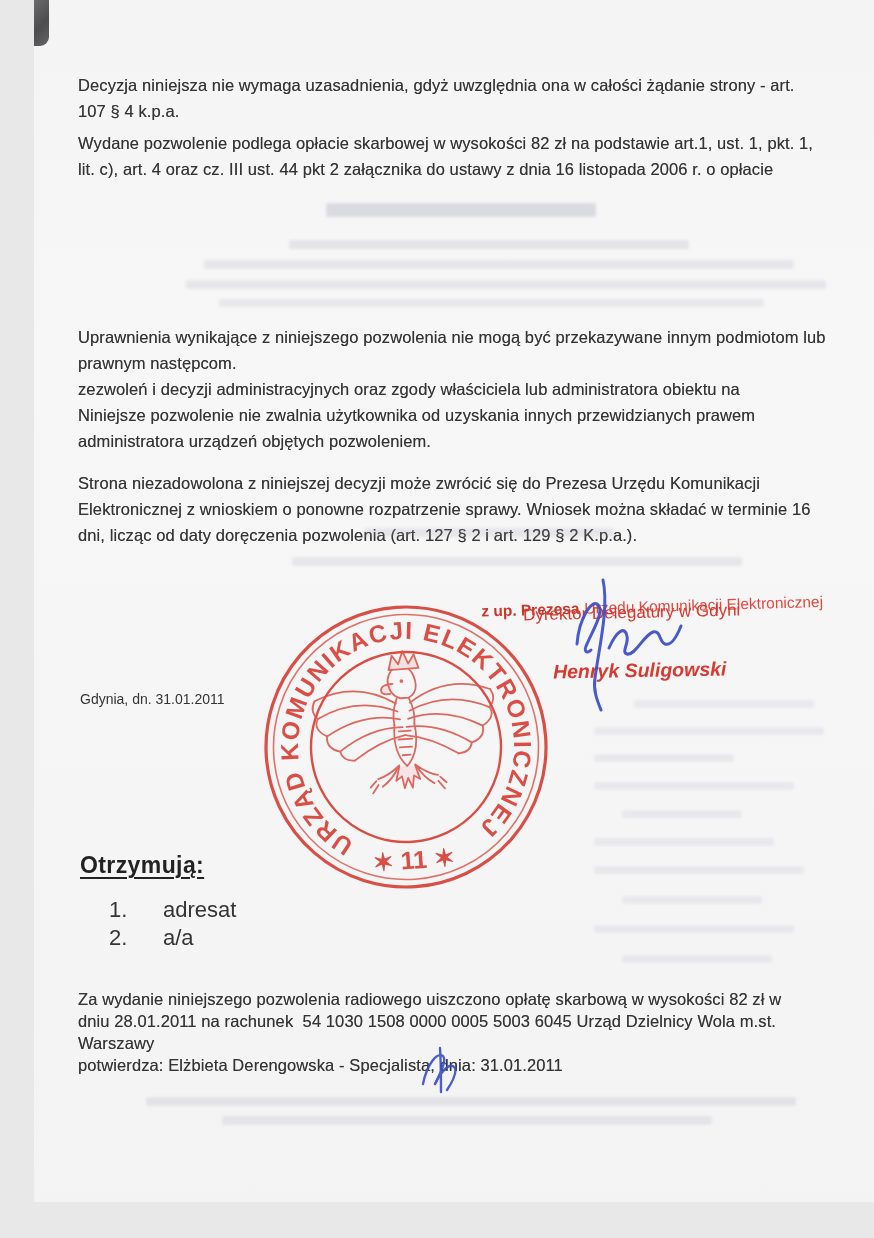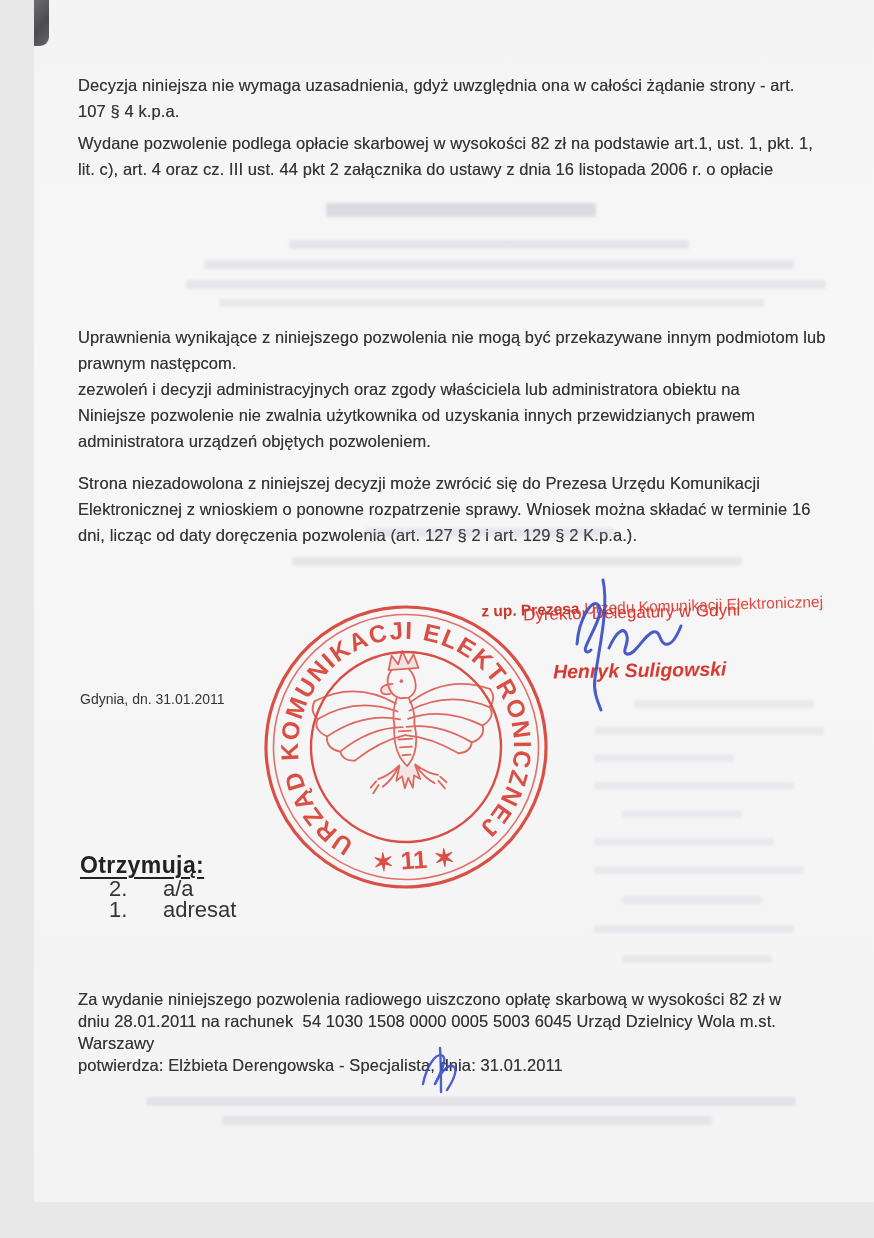--- a/index.html
+++ b/index.html
@@ -135,21 +135,21 @@
         <path d="M142 168 q-12 10 -22 12 m22 -12 q-8 14 -18 20 M158 168 q12 10 22 12 m-22 -12 q8 14 18 20"></path>
         <path d="M118 182 l-6 6 m8 -2 l-6 8 M182 182 l6 6 m-8 -2 l6 8"></path>
       </g>
     </g>
   </svg>
 
   <div class="recip-head">Otrzymują:</div>
   <div class="recip-row" style="left:75px;top:897px">
     <span class="recip-no">1.</span><span>adresat</span>
   </div>
-  <div class="recip-row" style="left:75px;top:876px">
+  <div class="recip-row" style="left:75px;top:925px">
     <span class="recip-no">2.</span><span>a/a</span>
   </div>
 
   <div class="para payment" style="top:988px">
       <div>Za wydanie niniejszego pozwolenia radiowego uiszczono opłatę skarbową w wysokości 82 zł w</div>
       <div>dniu 28.01.2011 na rachunek  54 1030 1508 0000 0005 5003 6045 Urząd Dzielnicy Wola m.st.</div>
       <div>Warszawy</div>
       <div>potwierdza: Elżbieta Derengowska - Specjalista, dnia: 31.01.2011</div>
     </div>
 

